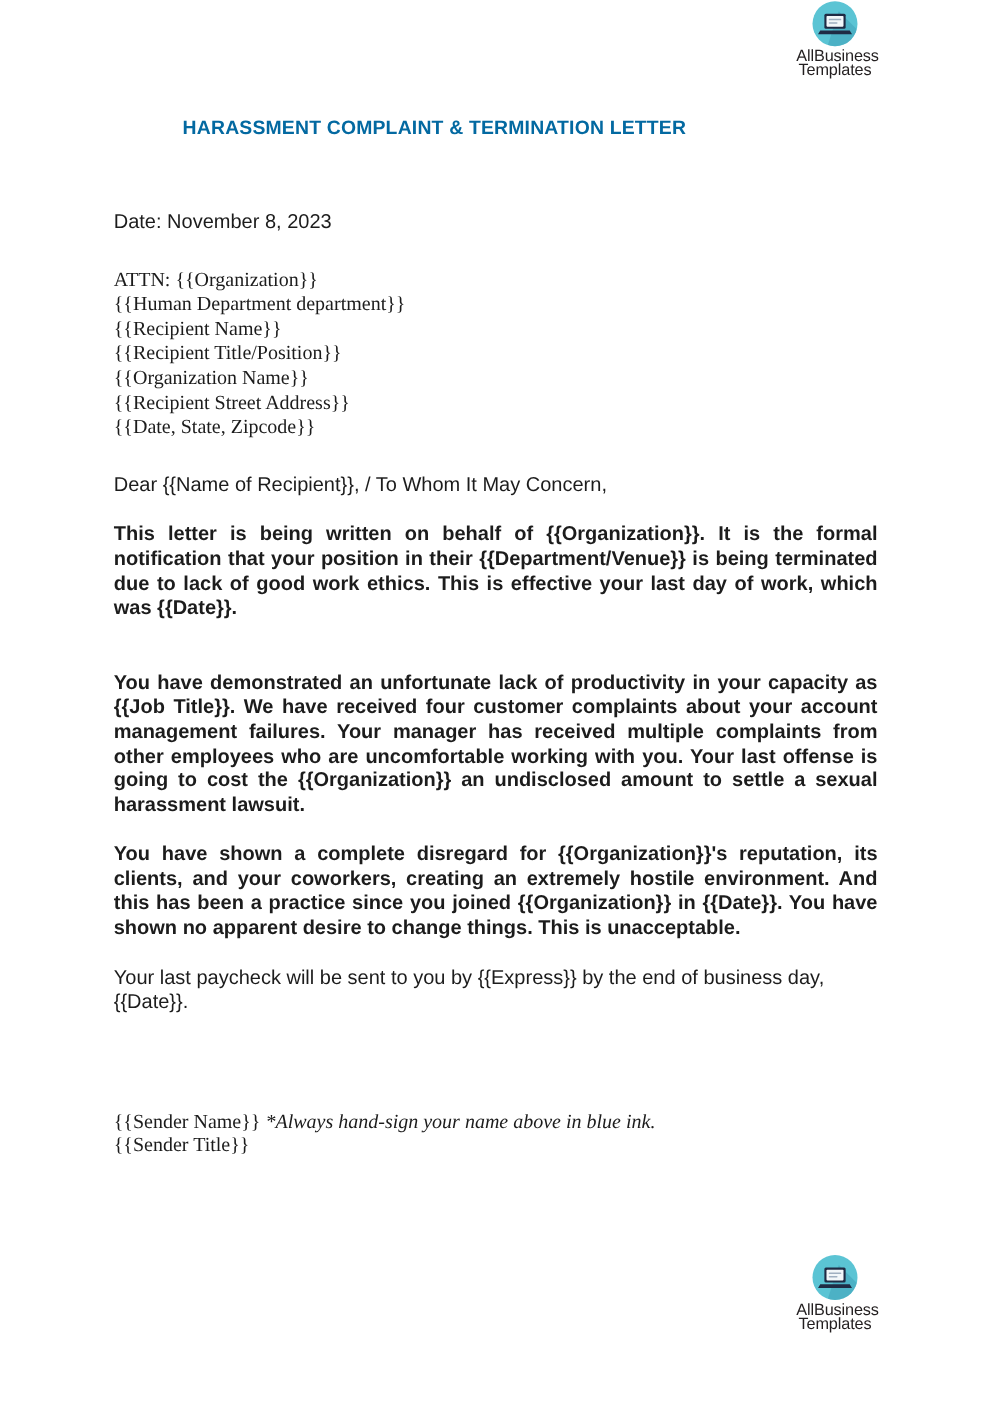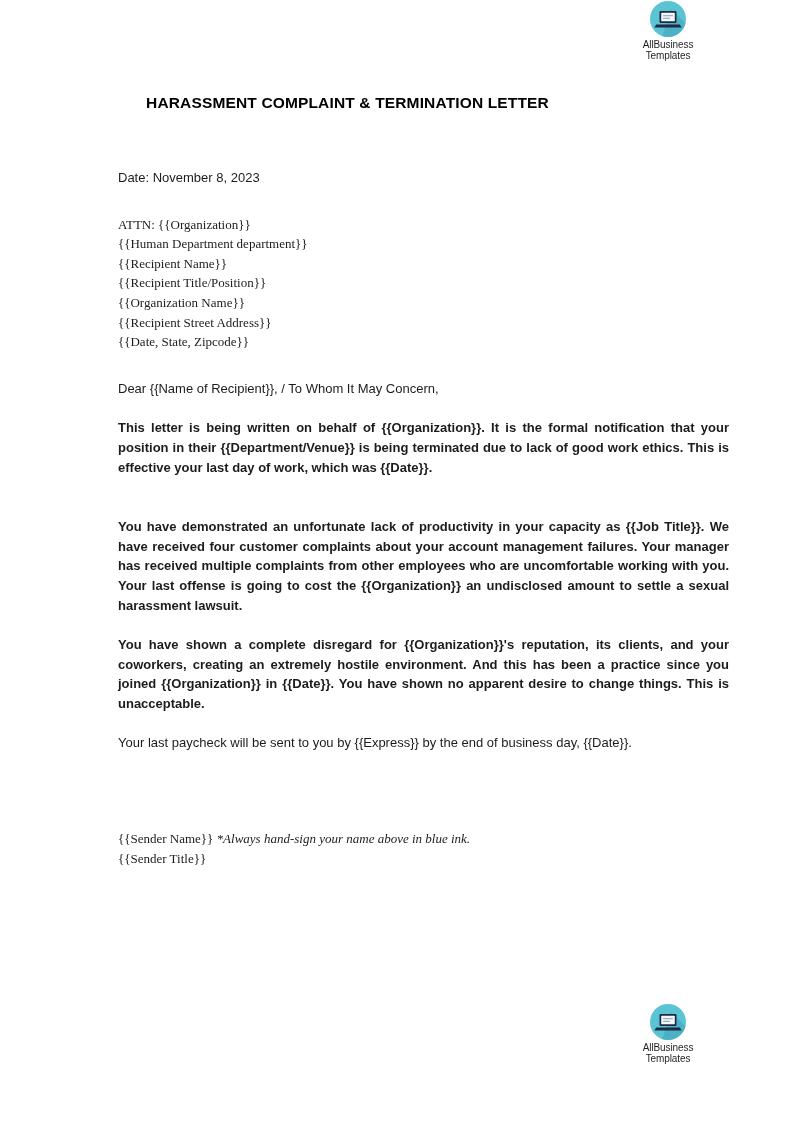--- a/index.html
+++ b/index.html
@@ -27,21 +27,21 @@
   }
   .doc-title {
     position: absolute;
     left: 60px;
     top: 8px;
     width: 575px;
     text-align: center;
     font-size: 15.5px;
     font-weight: bold;
     letter-spacing: 0.15px;
-    color: #000000;
+    color: #0369a1;
     white-space: nowrap;
   }
 
   
   .logo {
     position: absolute;
     width: 62px;
     text-align: center;
   }
   .logo.header-logo { left: 637px; top: 0px; }
@@ -49,37 +49,36 @@
 
   .logo-mark {
     position: relative;
     width: 38px;
     height: 38px;
     margin: 0 auto 2px auto;
   }
   .logo-mark svg { display: block; }
 
   .logo-label {
-    font-size: 10px;
+    font-size: 13px;
     line-height: 10.5px;
     color: #231f20;
     letter-spacing: -0.1px;
   }
   .logo-label .ln { display: block; }
 
   
   .body {
     position: absolute;
     left: 91px;
     top: 168px;
     width: 611px;
-    font-size: 13px;
+    font-size: 16px;
     line-height: 19.6px;
     color: #1c1c1c;
-    margin-left: 27px;
   }
   .block { margin: 0; }
   .block.justify { text-align: justify; text-justify: inter-word; font-weight: bold; }
   .block .ln { display: block; font-family: Liberation Serif, serif; }
   .gap-md  { height: 20px; }
   .gap-lg  { height: 27px; }
   .gap-xl  { height: 38px; }
 
   .italic { font-style: italic; }
 

